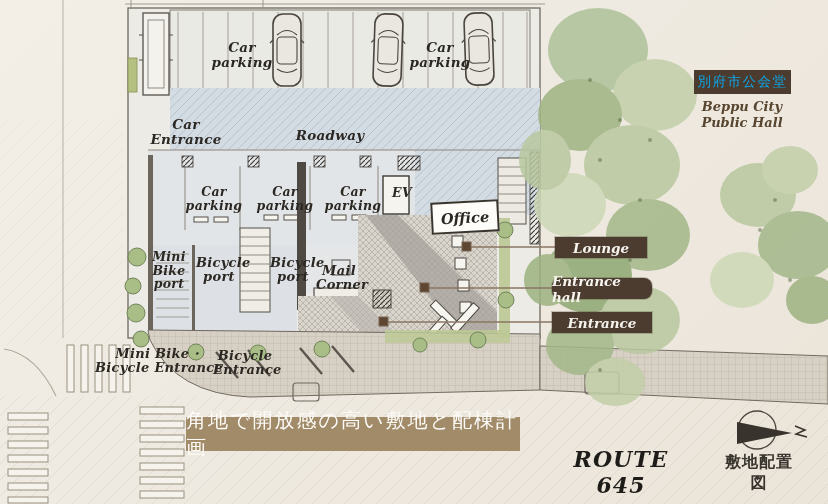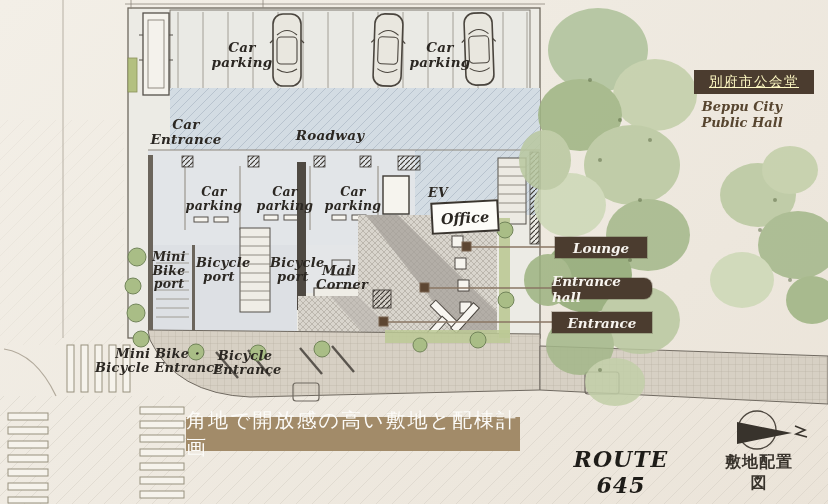--- a/index.html
+++ b/index.html
@@ -14,23 +14,23 @@
     text-align:center; line-height:1.08; letter-spacing:.3px;
   }
   .jp{font-family:"Liberation Sans", sans-serif; font-style:normal;}
   .callout{
     position:absolute; background:#4b3c2f; color:#f7f4ef;
     display:flex; align-items:center; justify-content:center;
     font-style:italic; font-weight:bold; font-size:13.5px;
     box-shadow:0 0 0 1px rgba(60,48,36,.25);
   }
   .landmark-box{
-    position:absolute; left:694px; top:70px; width:120px; height:24px;
-    background:#4b3c2f; color:#fef9c3; display:flex; align-items:center; justify-content:center;
-    font-size:13.5px; letter-spacing:1.5px;text-decoration:underline;
+    position:absolute; left:694px; top:70px; width:97px; height:24px;
+    background:#4b3c2f; color:#0ea5e9; display:flex; align-items:center; justify-content:center;
+    font-size:13.5px; letter-spacing:1.5px;
   }
   .landmark-en{
     position:absolute; left:682px; top:99px; width:120px; text-align:center;
     font-style:italic; font-weight:bold; font-size:13px; color:#57452f; line-height:1.2;
   }
   .banner{
     position:absolute; left:186px; top:417px; width:334px; height:34px;
     background:#a28b69; color:#fcfbf8; display:flex; align-items:center; justify-content:center;
     font-size:20px; letter-spacing:2px;
   }
@@ -346,21 +346,21 @@
   </svg>
 
   <div class="lbl" style="left:196px;top:40px;width:92px;font-size:13.5px;">Car parking</div>
   <div class="lbl" style="left:394px;top:40px;width:92px;font-size:13.5px;">Car parking</div>
   <div class="lbl" style="left:140px;top:117px;width:92px;font-size:13.5px;">Car Entrance</div>
   <div class="lbl" style="left:290px;top:128px;width:80px;font-size:13.5px;">Roadway</div>
 
   <div class="lbl" style="left:185px;top:185px;width:58px;font-size:12.5px;">Car parking</div>
   <div class="lbl" style="left:256px;top:185px;width:58px;font-size:12.5px;">Car parking</div>
   <div class="lbl" style="left:324px;top:185px;width:58px;font-size:12.5px;">Car parking</div>
-  <div class="lbl" style="left:383px;top:186px;width:38px;font-size:12.5px;padding-left:36px;">EV</div>
+  <div class="lbl" style="left:383px;top:186px;width:38px;font-size:12.5px;">EV</div>
   <div class="office-box">Office</div>
 
   <div class="lbl" style="left:147px;top:250px;width:44px;font-size:12.5px;">Mini Bike port</div>
   <div class="lbl" style="left:196px;top:256px;width:46px;font-size:13px;">Bicycle port</div>
   <div class="lbl" style="left:270px;top:256px;width:46px;font-size:13px;">Bicycle port</div>
   <div class="lbl" style="left:316px;top:264px;width:46px;font-size:13px;">Mail Corner</div>
 
   <div class="lbl" style="left:213px;top:349px;width:64px;font-size:13px;">Bicycle Entrance</div>
   <div class="lbl" style="left:92px;top:347px;width:134px;font-size:13px;">Mini Bike・Bicycle Entrance</div>
 

